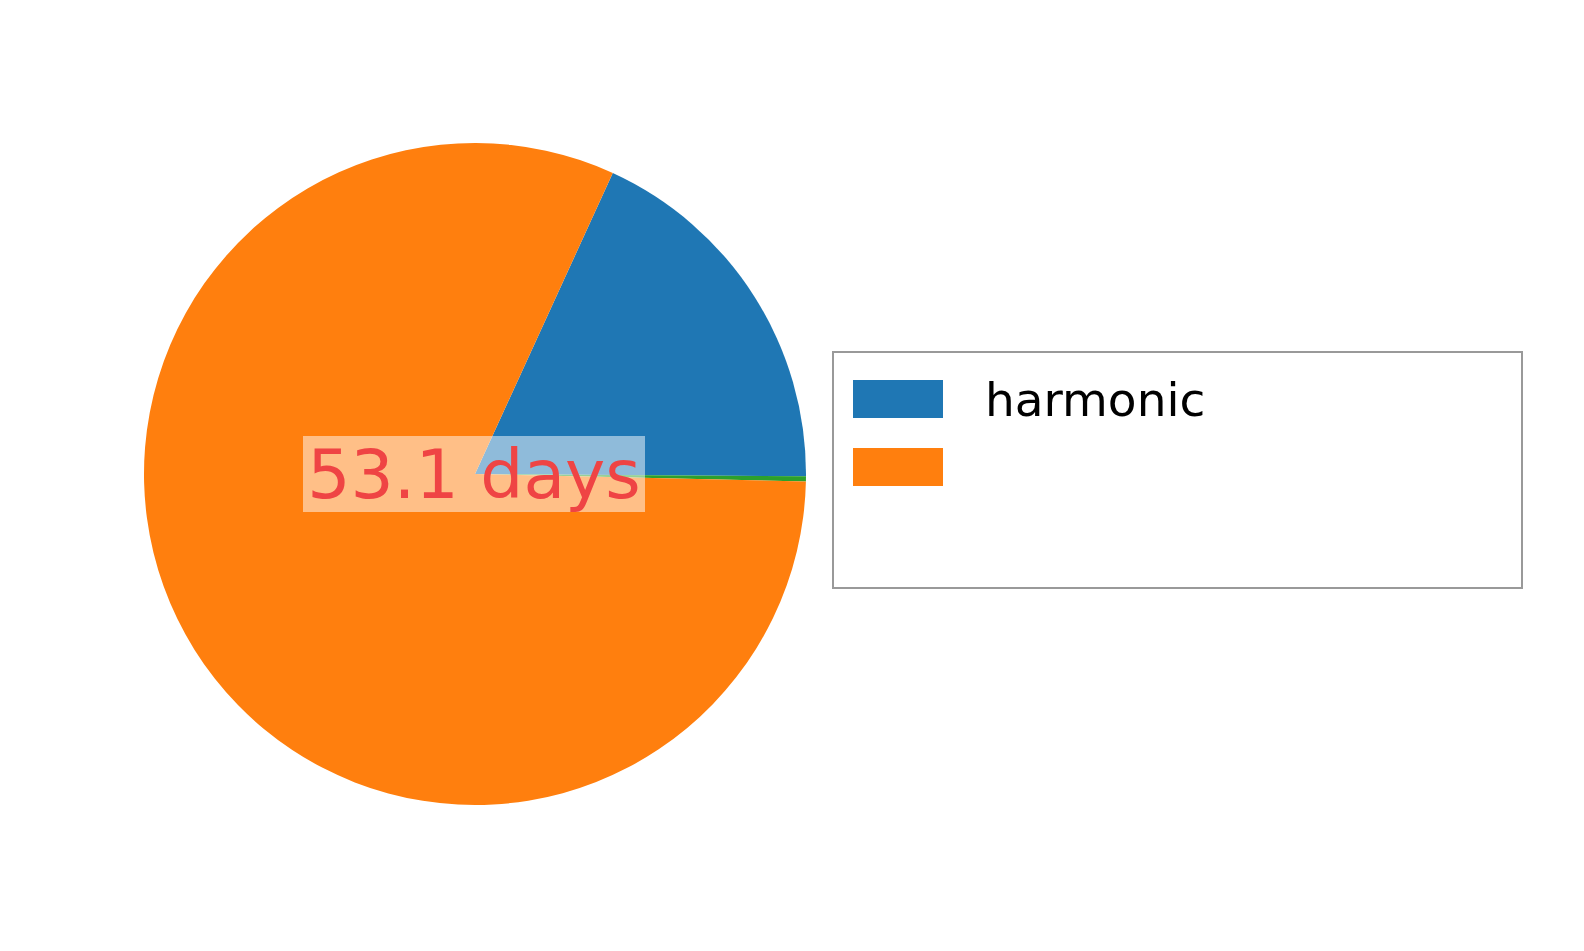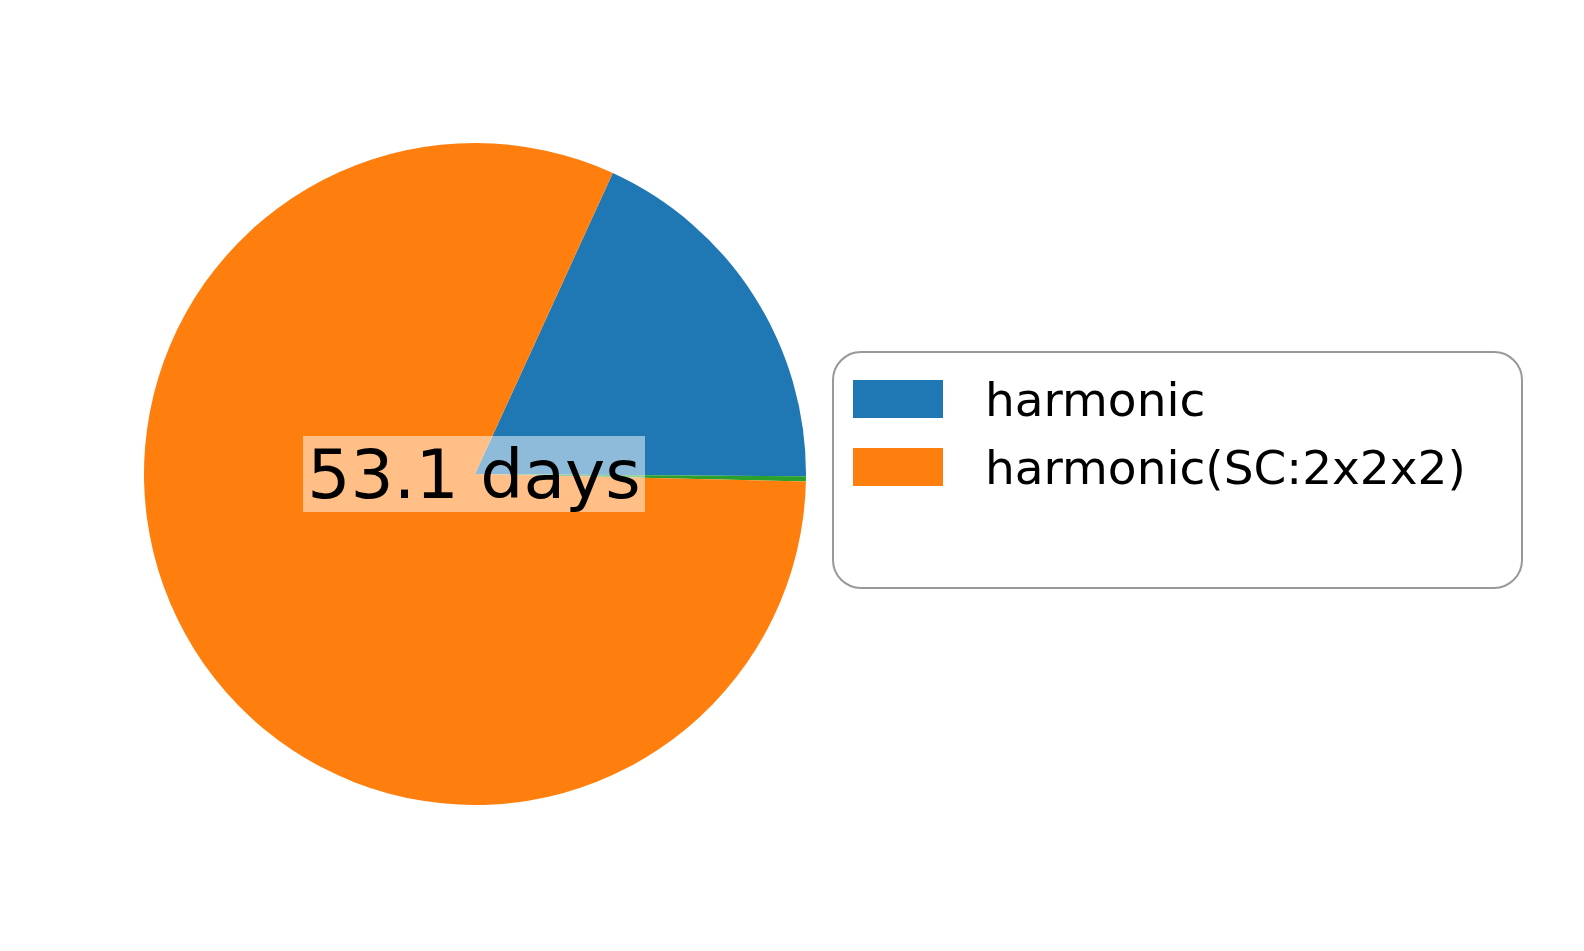--- a/index.html
+++ b/index.html
@@ -84,30 +84,29 @@
   <div id="pie-wrap">
     <svg id="pie-svg" width="1584" height="951">
       <g id="pie-slices">
           <path d="M 475 474 L 612.79 173.04 A 331 331 0 0 1 805.99 476.31 Z" fill="#1f77b4" stroke="none"></path>
           <path d="M 475 474 L 805.99 476.31 A 331 331 0 0 1 805.91 481.51 Z" fill="#2ca02c" stroke="none"></path>
           <path d="M 475 474 L 805.91 481.51 A 331 331 0 1 1 612.79 173.04 Z" fill="#ff7f0e" stroke="none"></path>
         </g>
     </svg>
   </div>
 
-  <div id="center-label" style="left: 303px; top: 436px; width: 342px; height: 76px; font-size: 68px; color: #000000; background: rgba(255, 255, 255, 0.5);">53.1 days</div>
+  <div id="center-label" style="left: 303px; top: 436px; width: 342px; height: 76px; font-size: 68px; color: #ef4444; background: rgba(255, 255, 255, 0.5);">53.1 days</div>
 
-  <div id="legend" style="left: 832px; top: 351px; width: 691px; height: 238px; border-color: rgb(153, 153, 153); background: rgb(255, 255, 255); padding-top: 12px; border-radius: 29px;">
+  <div id="legend" style="left: 832px; top: 351px; width: 691px; height: 238px; border-color: rgb(153, 153, 153); background: rgb(255, 255, 255); padding-top: 12px;">
 
     <div class="legend-row">
       <div class="legend-swatch" id="sw0" style="background: rgb(31, 119, 180);"></div>
       <div class="legend-text">harmonic</div>
     </div>
 
     <div class="legend-row">
       <div class="legend-swatch" id="sw1" style="background: rgb(255, 127, 14);"></div>
-      <div class="legend-text">harmonic(SC:2x2x2)</div>
     </div>
 
 
   </div>
 
 </div>
 
 </body></html>

